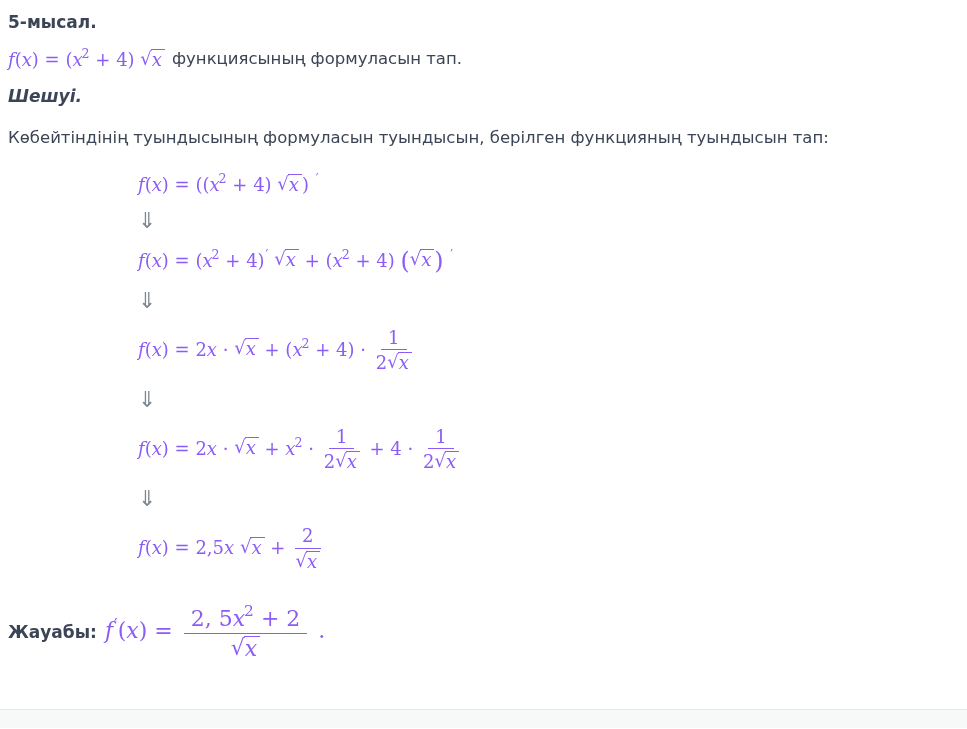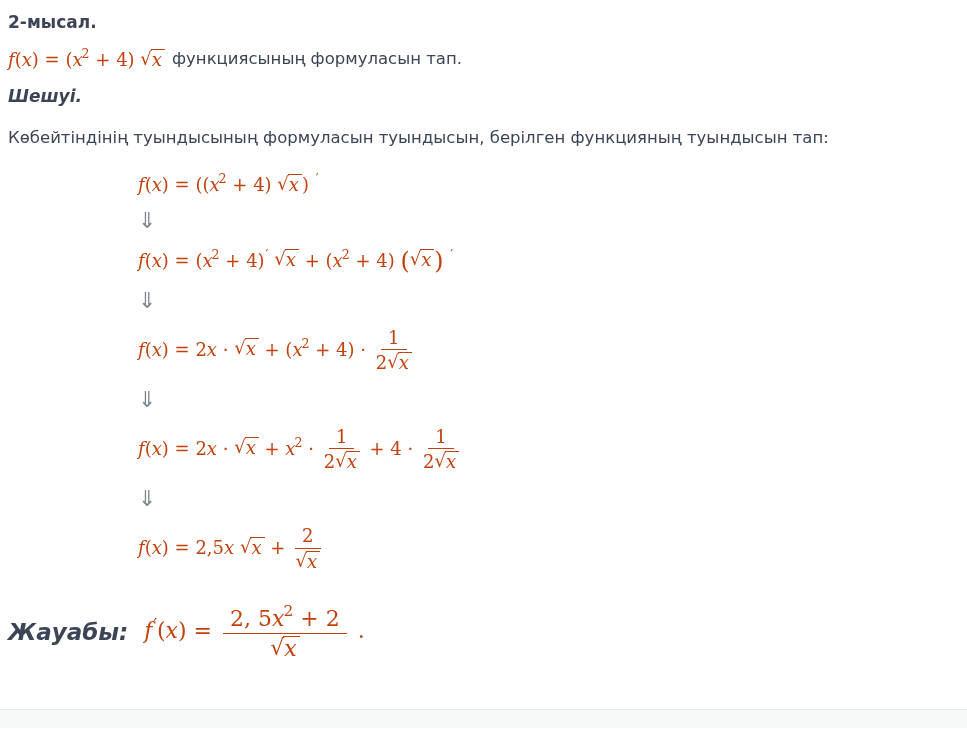--- a/index.html
+++ b/index.html
@@ -23,21 +23,21 @@
   .intro { font-size: 16.5px; margin: 20px 0 0 0; line-height: 1.3; }
 
   .problem-row { display: flex; align-items: center; gap: 7px; margin: 13px 0 0 0; }
   .problem-row .math { font-size: 18px; }
   .problem-text { font-size: 16.5px; }
 
   
   .math {
     font-family: "DejaVu Serif", "Liberation Serif", serif;
     white-space: pre;
-    color: #c2410c;
+    color: #8b5cf6;
   }
   .m-var { font-style: italic; }
   .m-sup { font-size: 0.7em; vertical-align: 0.62em; margin-left: -1px; }
   .m-prime { font-size: 0.72em; vertical-align: 0.55em; margin-left: 1px; }
   .m-big { font-size: 1.32em; vertical-align: -0.1em; }
   .m-sqrt { display: inline-block; white-space: nowrap; }
   .m-rad { display: inline-block; position: relative; top: -1px; }
   .m-arg {
     display: inline-block;
     border-top: 1.5px solid currentColor;
@@ -57,29 +57,29 @@
     display: flex; flex-direction: column; align-items: flex-start;
     padding-left: 130px; margin-top: 14px;
   }
   .eq { font-size: 18px; margin: 8px 0; }
   .arrow {
     font-size: 22px; color: #7e8790; line-height: 1;
     margin: 7px 0; font-family: "DejaVu Sans", sans-serif;
   }
 
   .answer-row { display: flex; align-items: center; margin: 22px 0 0 0; }
-  .answer-label { font-size: 23px; font-weight: bold; font-style: italic; margin-right: 16px; }
+  .answer-label { font-size: 17px; font-weight: bold; margin-right: 8px; }
   .answer-math { font-size: 22px; }
 </style>
 </head>
 <body>
 
 <div class="content">
 
-  <div class="page-title">2-мысал.</div>
+  <div class="page-title">5-мысал.</div>
 
   <div class="problem-row">
     <span class="math"><span class="m-var">f</span><span class="m-txt">(</span><span class="m-var">x</span><span class="m-txt">) = (</span><span class="m-var">x</span><span class="m-sup">2</span><span class="m-txt"> + 4) </span><span class="m-sqrt"><span class="m-rad">√</span><span class="m-arg"><span class="m-var">x</span></span></span></span>
     <span class="problem-text">функциясының формуласын тап.</span>
   </div>
 
   <div class="solution-label">Шешуі.</div>
 
   <div class="intro">Көбейтіндінің туындысының формуласын туындысын, берілген функцияның туындысын тап:</div>
 

